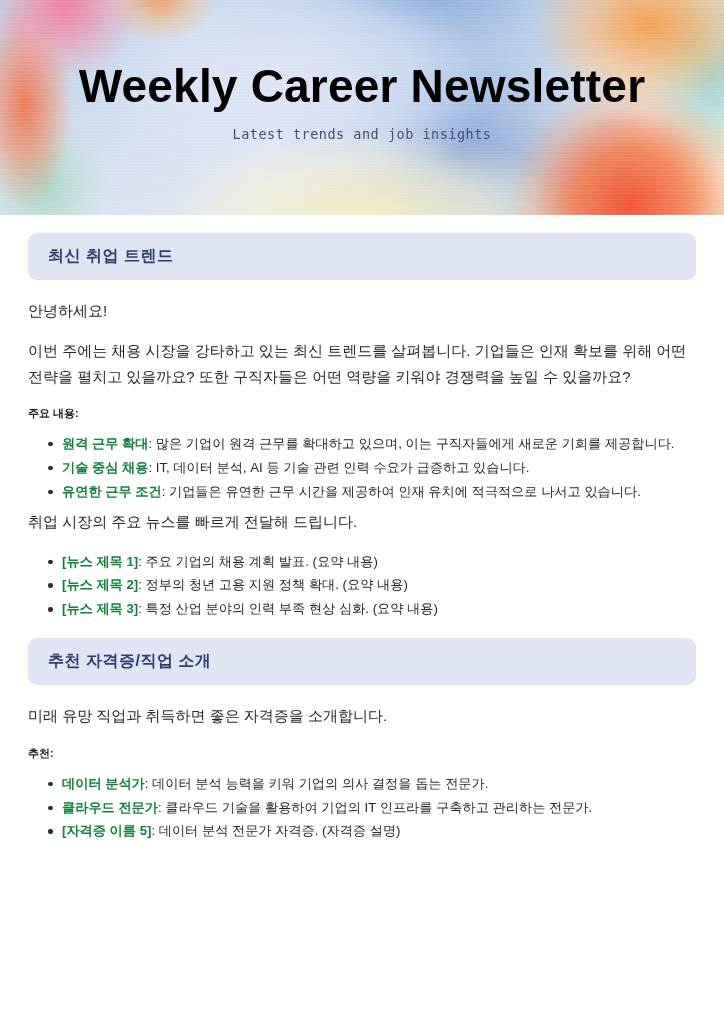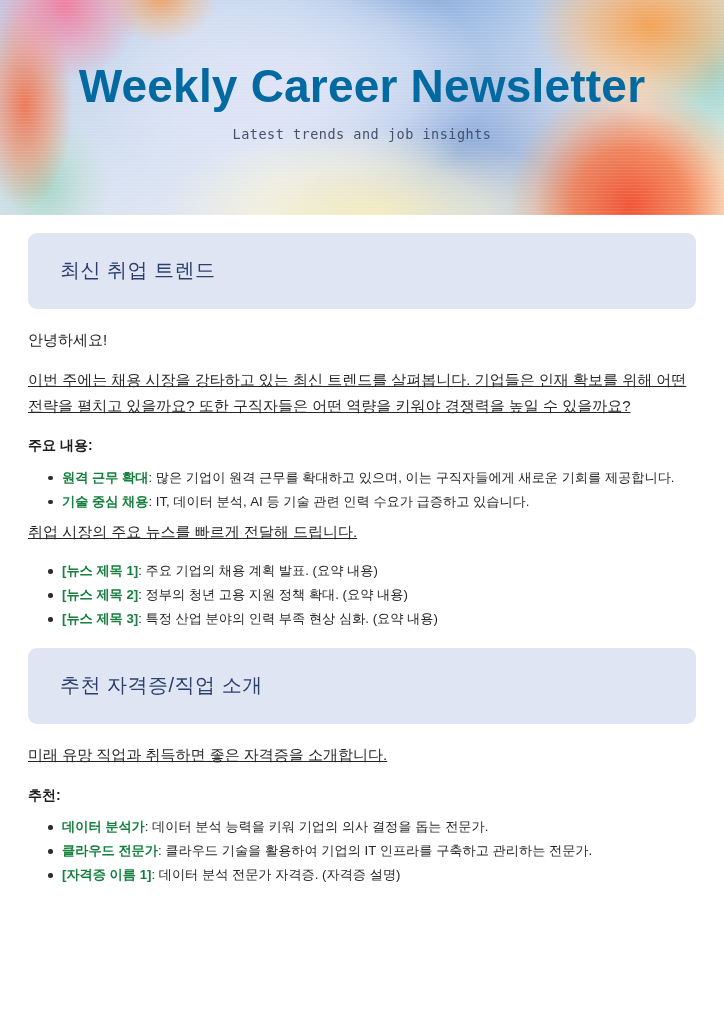--- a/index.html
+++ b/index.html
@@ -69,21 +69,21 @@
     z-index: 3;
     text-align: center;
     padding-top: 62px;
   }
   .hero-title {
     margin: 0;
     font-family: "Liberation Sans Narrow", "Liberation Sans", sans-serif;
     font-size: 46px;
     font-weight: 700;
     letter-spacing: 0.2px;
-    color: #0369a1;
+    color: #000000;
     line-height: 1.05;
   }
   .hero-subtitle {
     margin: 16px 0 0 0;
     font-family: "DejaVu Sans Mono", "Liberation Mono", monospace;
     font-size: 13.5px;
     font-weight: 400;
     letter-spacing: 0.5px;
     color: #44506e;
   }
@@ -100,39 +100,39 @@
   .section-banner {
     background: #dfe5f3;
     border-radius: 9px;
     padding: 13px 20px 14px 20px;
     margin-top: 18px;
     margin-bottom: 18px;
   }
   .section-banner.first { margin-top: 18px; }
 
   .section-title {
-    margin: 12px;
-    font-size: 20px;
-    font-weight: 400;
+    margin: 0;
+    font-size: 16px;
+    font-weight: 700;
     color: #2c3f6e;
     letter-spacing: 0.5px;
     line-height: 1.25;
   }
 
   .para {
     margin: 0 0 14px 0;
     font-size: 15px;
     line-height: 1.72;
     color: #262626;
   }
-  .para.lead { margin-bottom: 16px; text-decoration: underline; }
+  .para.lead { margin-bottom: 16px; }
 
   .label-bold {
     margin: 0 0 10px 0;
-    font-size: 14px;
+    font-size: 11px;
     font-weight: 700;
     color: #1d1d1d;
     line-height: 1.6;
   }
 
   ul.bullets {
     margin: 0 0 6px 0;
     padding-left: 34px;
     list-style: none;
   }
@@ -175,20 +175,21 @@
   <section class="section">
     <div class="section-banner first">
       <h2 class="section-title">최신 취업 트렌드</h2>
     </div>
     <p class="para">안녕하세요!</p>
     <p class="para lead">이번 주에는 채용 시장을 강타하고 있는 최신 트렌드를 살펴봅니다. 기업들은 인재 확보를 위해 어떤 전략을 펼치고 있을까요? 또한 구직자들은 어떤 역량을 키워야 경쟁력을 높일 수 있을까요?</p>
     <p class="label-bold">주요 내용:</p>
     <ul class="bullets">
       <li><b>원격 근무 확대</b><span>: 많은 기업이 원격 근무를 확대하고 있으며, 이는 구직자들에게 새로운 기회를 제공합니다.</span></li>
       <li><b>기술 중심 채용</b><span>: IT, 데이터 분석, AI 등 기술 관련 인력 수요가 급증하고 있습니다.</span></li>
+      <li><b>유연한 근무 조건</b><span>: 기업들은 유연한 근무 시간을 제공하여 인재 유치에 적극적으로 나서고 있습니다.</span></li>
     </ul>
   </section>
 
   <section class="section">
     <p class="para lead">취업 시장의 주요 뉴스를 빠르게 전달해 드립니다.</p>
     <ul class="bullets">
       <li><b>[뉴스 제목 1]</b><span>: 주요 기업의 채용 계획 발표. (요약 내용)</span></li>
       <li><b>[뉴스 제목 2]</b><span>: 정부의 청년 고용 지원 정책 확대. (요약 내용)</span></li>
       <li><b>[뉴스 제목 3]</b><span>: 특정 산업 분야의 인력 부족 현상 심화. (요약 내용)</span></li>
     </ul>
@@ -196,17 +197,17 @@
 
   <section class="section">
     <div class="section-banner">
       <h2 class="section-title">추천 자격증/직업 소개</h2>
     </div>
     <p class="para lead">미래 유망 직업과 취득하면 좋은 자격증을 소개합니다.</p>
     <p class="label-bold">추천:</p>
     <ul class="bullets tight">
       <li><b>데이터 분석가</b><span>: 데이터 분석 능력을 키워 기업의 의사 결정을 돕는 전문가.</span></li>
       <li><b>클라우드 전문가</b><span>: 클라우드 기술을 활용하여 기업의 IT 인프라를 구축하고 관리하는 전문가.</span></li>
-      <li><b>[자격증 이름 1]</b><span>: 데이터 분석 전문가 자격증. (자격증 설명)</span></li>
+      <li><b>[자격증 이름 5]</b><span>: 데이터 분석 전문가 자격증. (자격증 설명)</span></li>
     </ul>
   </section>
 
 </main>
 
 </body></html>

